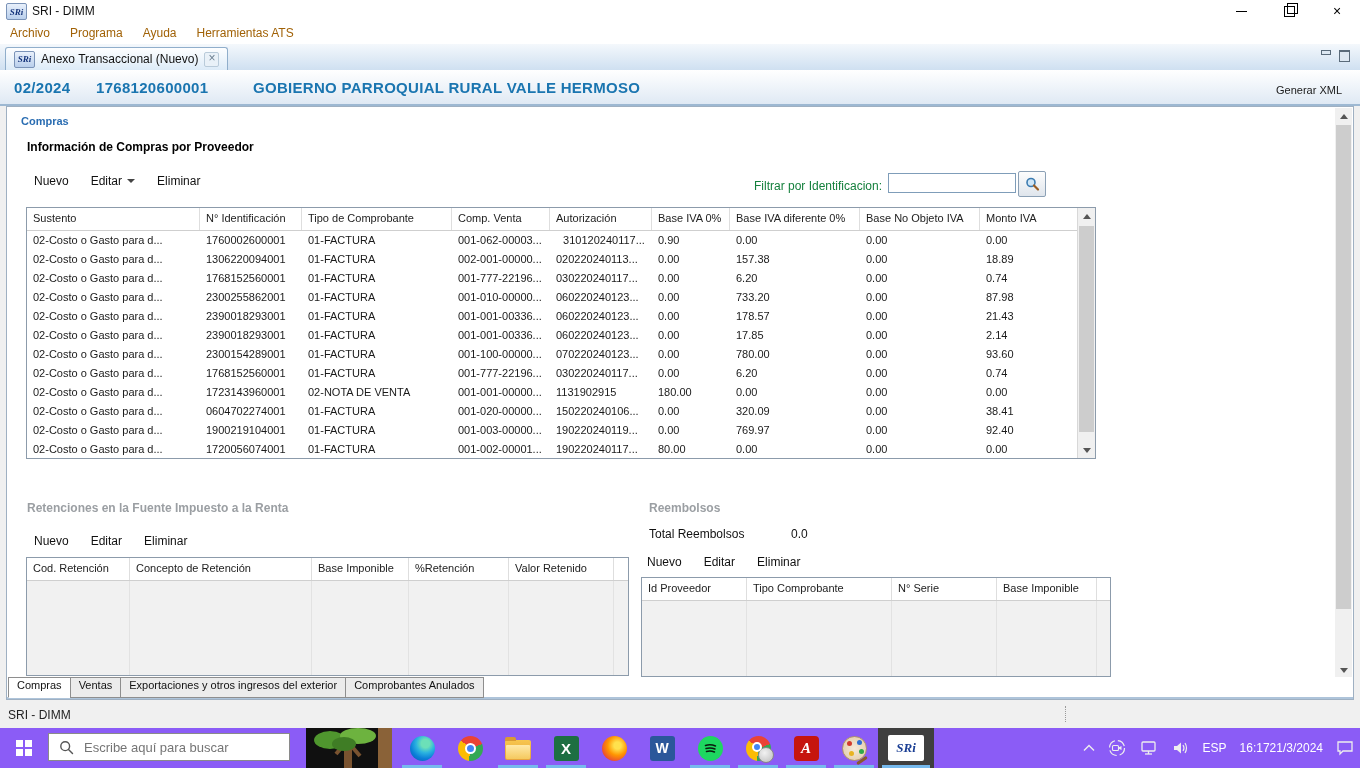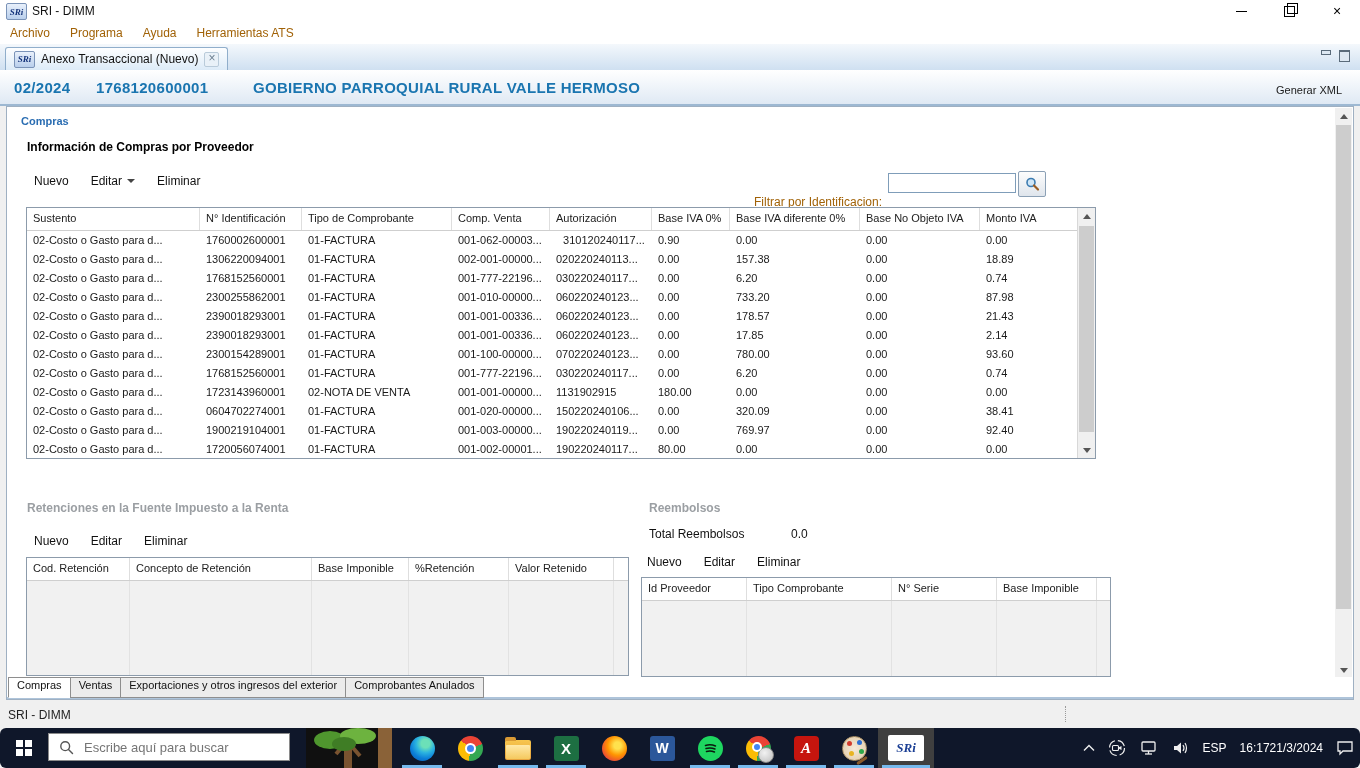--- a/index.html
+++ b/index.html
@@ -43,21 +43,21 @@
   .hb-xml{position:absolute;right:18px;top:14px;font-size:11px;color:#1a1a1a;}
   
   .content{position:absolute;left:6px;top:106px;width:1348px;height:594px;
     background:#fff;border:1px solid #9fb0c2;box-sizing:border-box;}
   .lbl-compras{position:absolute;left:14px;top:8px;font-size:11px;font-weight:bold;color:#2a6db2;}
   .lbl-info{position:absolute;left:20px;top:33px;font-size:12px;font-weight:bold;color:#000;}
   .toolbar{position:absolute;display:flex;gap:4px;align-items:center;}
   .tb-item{display:flex;align-items:center;gap:5px;padding:3px 9px;font-size:12px;color:#111;border-radius:2px;}
   .caret{width:0;height:0;border-left:4px solid transparent;border-right:4px solid transparent;border-top:4px solid #444;}
   .tb-compras{left:18px;top:64px;}
-  .filter-label{position:absolute;left:747px;top:88px;font-size:12px;color:#a16207;}
+  .filter-label{position:absolute;left:747px;top:72px;font-size:12px;color:#15803d;}
   .filter-input{position:absolute;left:881px;top:66px;width:120px;height:18px;border:1px solid #7f9db9;font-size:12px;padding:0 3px;}
   .filter-btn{position:absolute;left:1011px;top:64px;width:26px;height:24px;border:1px solid #8ba0b5;
     background:linear-gradient(#fdfdfd,#dfe5ec);display:flex;align-items:center;justify-content:center;border-radius:2px;}
   
   .tbl{position:absolute;background:#fff;border:1px solid #8c9bab;box-sizing:border-box;overflow:hidden;}
   .hdr{display:flex;height:22px;border-bottom:1px solid #cfcfcf;background:#fff;}
   .hc{box-sizing:border-box;border-right:1px solid #dedede;padding:4px 0 0 6px;font-size:11px;color:#222;
     overflow:hidden;white-space:nowrap;flex-shrink:0;}
   .row{display:flex;height:19px;background:#fff;}
   .cell{box-sizing:border-box;padding:3px 0 0 6px;font-size:11px;color:#1a1a1a;overflow:hidden;white-space:nowrap;flex-shrink:0;}
@@ -88,21 +88,21 @@
     border-top:0;display:flex;align-items:flex-start;padding-left:2px;box-sizing:border-box;
     border-bottom:2px solid #aec4da;}
   .btab{height:18px;padding:1px 8px 0 8px;font-size:11px;color:#111;border:1px solid #8e8e8e;
     background:#ececec;margin-left:-1px;white-space:nowrap;}
   .btab.active{background:#fff;border-bottom-color:#fff;font-weight:normal;}
   
   .statusbar{position:absolute;left:0;top:701px;width:1360px;height:27px;background:#f0f0f0;}
   .status-text{position:absolute;left:8px;top:7px;font-size:12px;color:#222;}
   .status-sep{position:absolute;left:1065px;top:5px;height:16px;border-left:1px dotted #9a9a9a;}
   
-  .taskbar{position:absolute;left:0;top:728px;width:1360px;height:40px;background:#0f172a;border-radius:6px;}
+  .taskbar{position:absolute;left:0;top:728px;width:1360px;height:40px;background:#8b5cf6;}
   .startbtn{position:absolute;left:0;top:0;width:48px;height:40px;display:flex;align-items:center;justify-content:center;}
   .winlogo{position:relative;width:16px;height:16px;}
   .winlogo div{position:absolute;width:7px;height:7px;background:#fff;}
   .winlogo .q2{left:9px;top:0}.winlogo .q3{top:9px}.winlogo .q4{left:9px;top:9px}
   .searchbox{position:absolute;left:48px;top:5px;width:242px;height:28px;background:#fff;
     border:1px solid #8a8a8a;box-sizing:border-box;display:flex;align-items:center;gap:8px;padding:0 10px;}
   .searchbox svg{flex-shrink:0;}
   .searchbox input{border:none;outline:none;font-size:13px;color:#333;width:180px;
     font-family:"Liberation Sans",sans-serif;background:transparent;}
   .tree{position:absolute;left:306px;top:0;width:86px;height:40px;overflow:hidden;}

